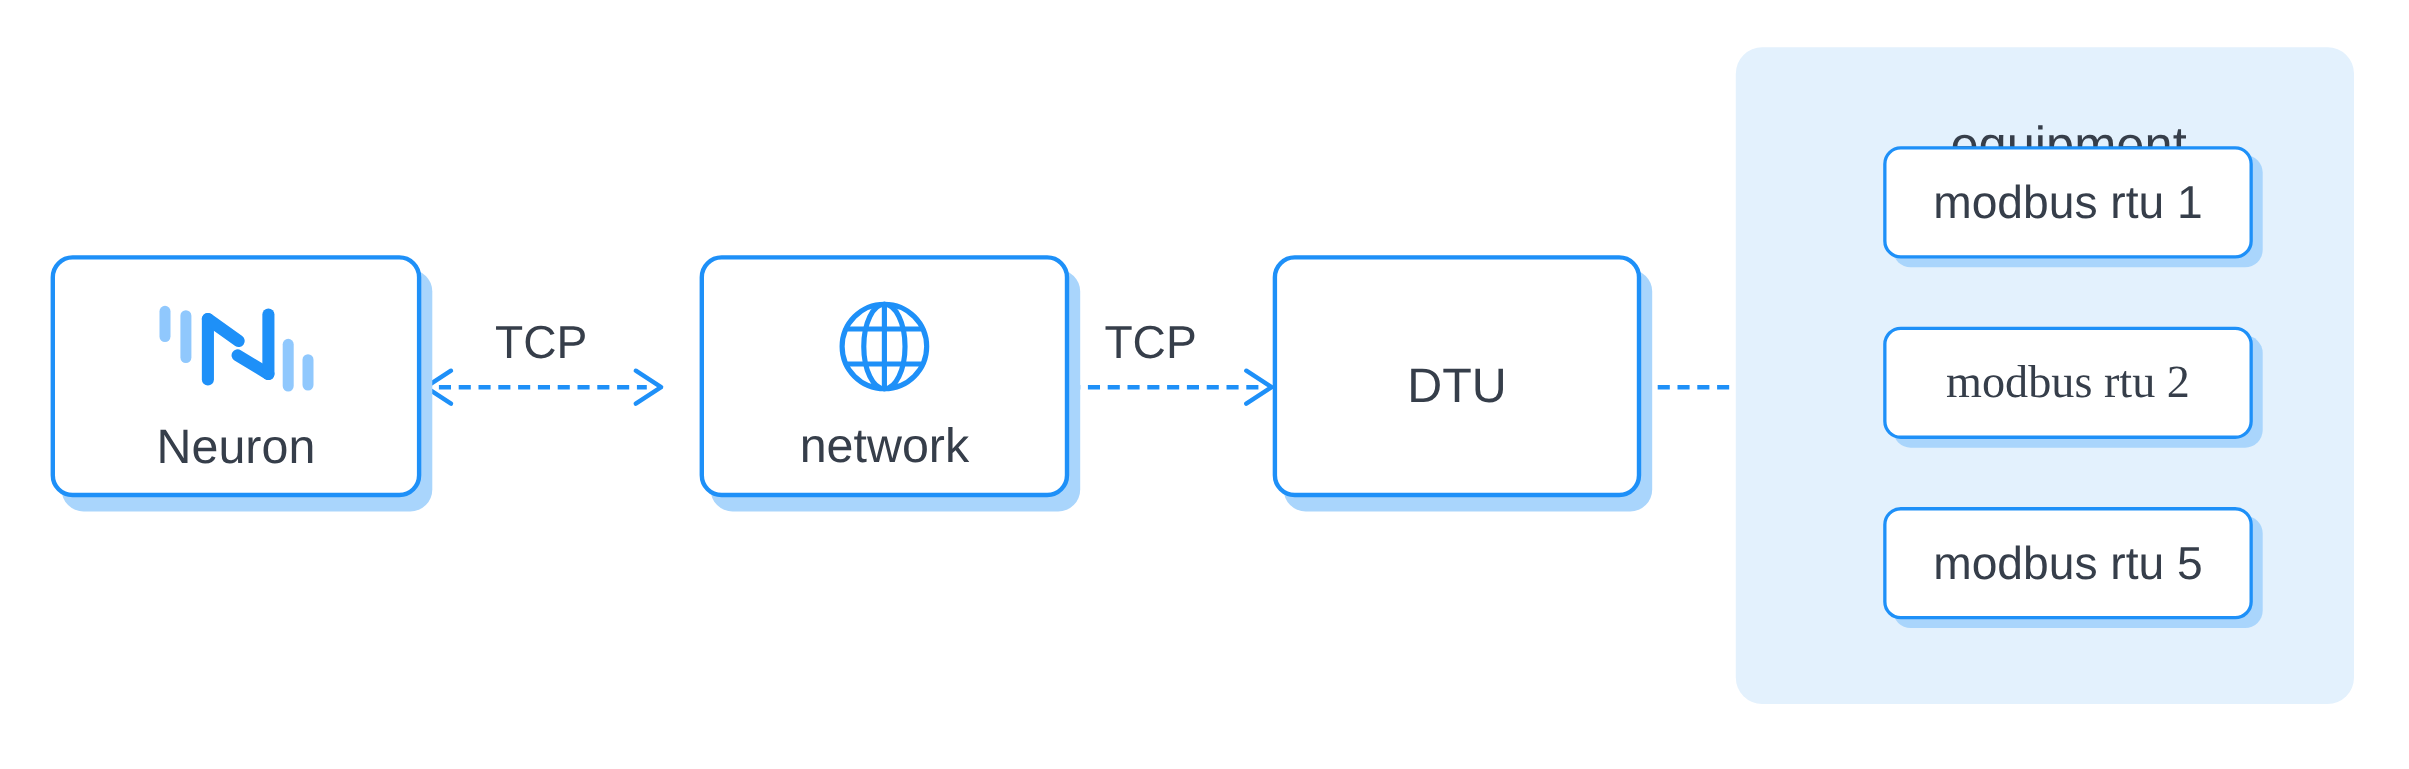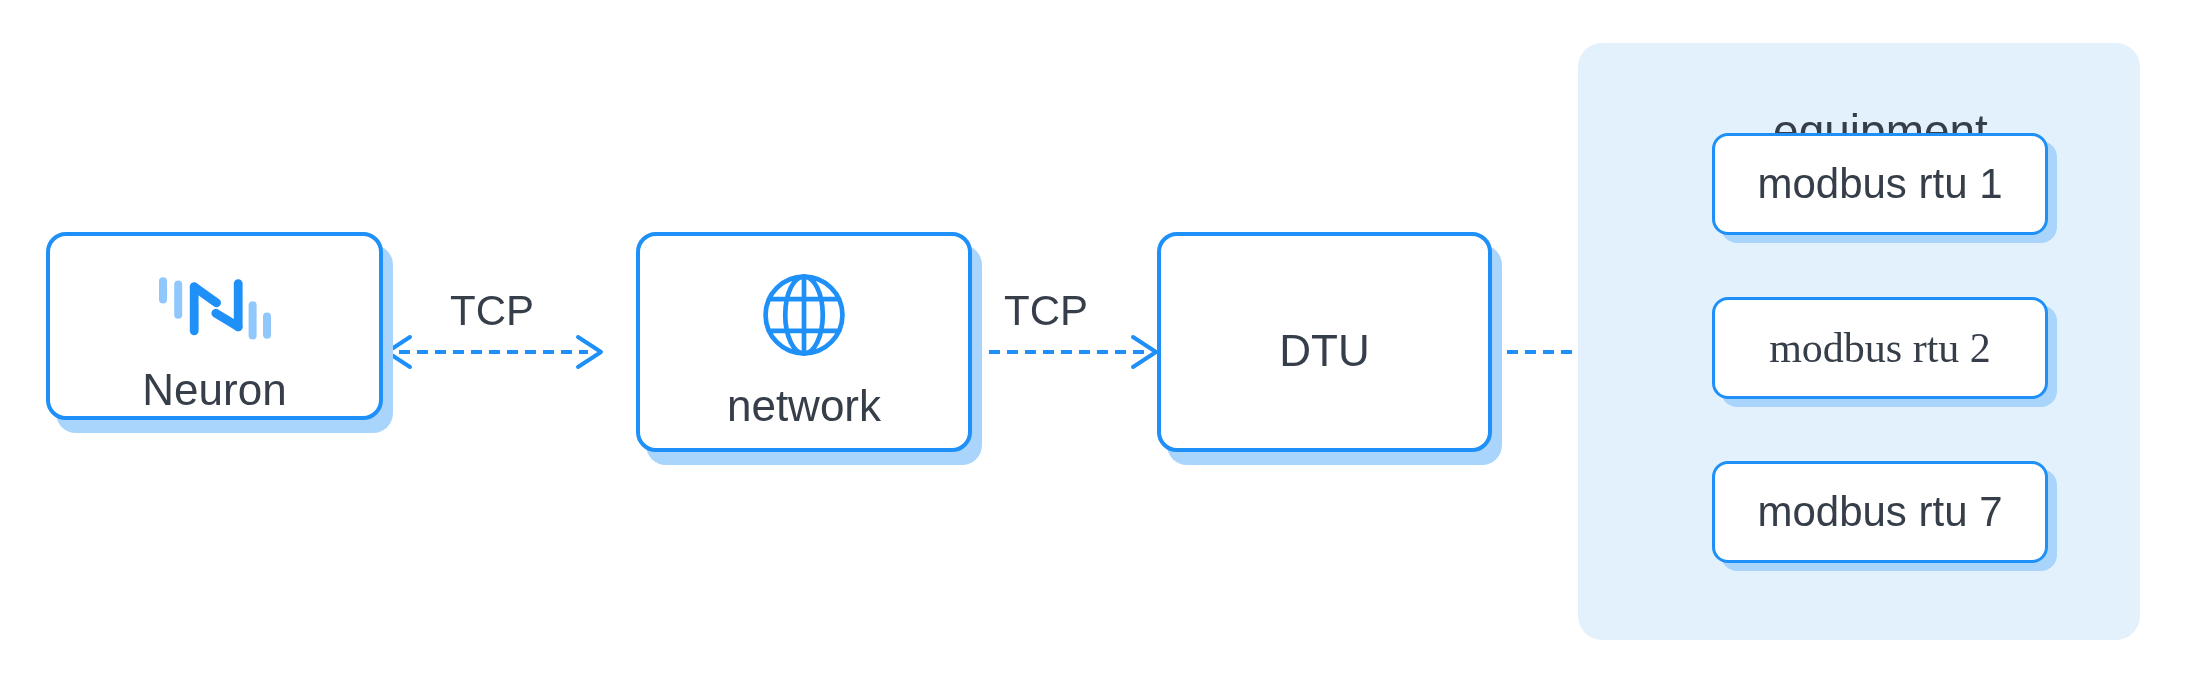--- a/index.html
+++ b/index.html
@@ -34,21 +34,21 @@
     display: flex;
     flex-direction: column;
     align-items: center;
   }
   .node-label {
     font-size: 44px;
     line-height: 52px;
     color: var(--text_dark);
     white-space: nowrap;
   }
-  #neuron-node { left: 46px; top: 232px; width: 337px; height: 188px; padding-top: 38px; }
+  #neuron-node { left: 46px; top: 232px; width: 337px; height: 220px; padding-top: 38px; }
   #neuron-node .node-label { margin-top: 22px; }
   #network-node { left: 636px; top: 232px; width: 336px; height: 220px; padding-top: 34px; }
   #network-node .node-label { margin-top: 20px; }
   #dtu-node { left: 1157px; top: 232px; width: 335px; height: 220px; justify-content: center; padding-top: 18px; }
   .link-label {
     position: absolute;
     width: 180px;
     top: 287px;
     text-align: center;
     font-size: 42px;
@@ -165,17 +165,17 @@
   <div class="equipment-panel">
     <div class="equipment-title">equipment</div>
 
     <div class="device-box" id="device-1">
       <div class="device-label">modbus rtu 1</div>
     </div>
     <div class="device-box" id="device-2">
       <div class="device-label">modbus rtu 2</div>
     </div>
     <div class="device-box" id="device-3">
-      <div class="device-label">modbus rtu 7</div>
+      <div class="device-label">modbus rtu 5</div>
     </div>
   </div>
 
 </div>
 
 </body></html>

